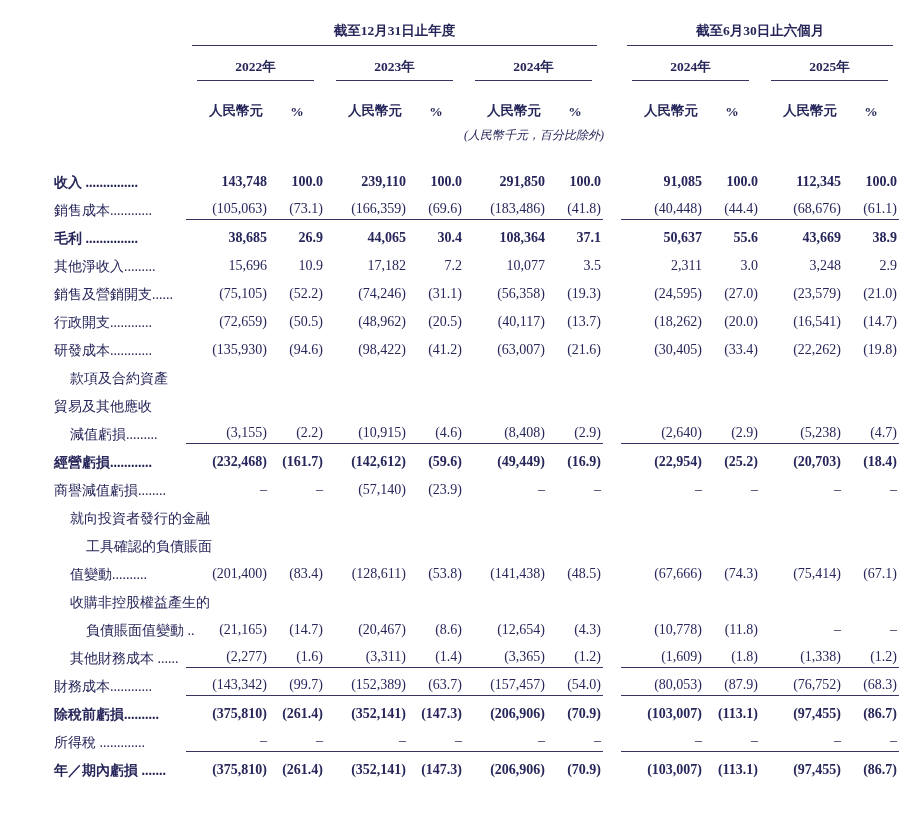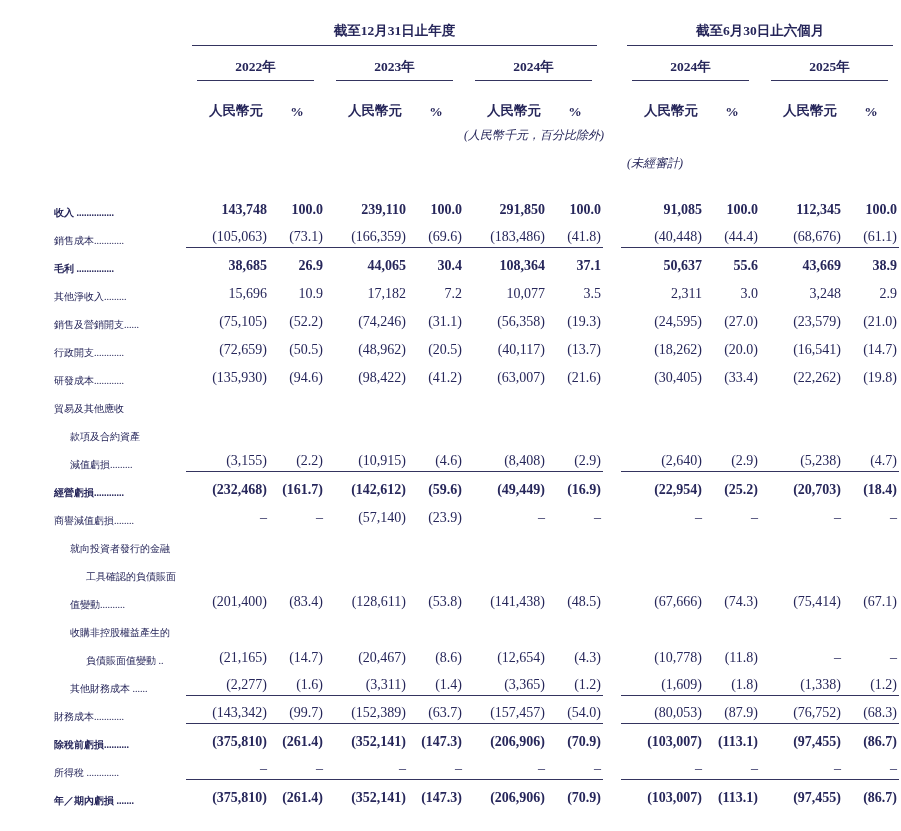--- a/index.html
+++ b/index.html
@@ -34,21 +34,21 @@
   tr.units-row th.u-val{text-align:right;padding-right:6px;}
   tr.units-row th.u-pct{text-align:center;}
   tr.note-row td{height:21px;font-style:italic;font-weight:normal;font-size:12px;white-space:nowrap;}
   td.note-units{text-align:center;overflow:visible;}
   td.note-unaudited{text-align:left;padding-left:6px;height:28px !important;}
 
   
   tbody tr{height:28px;}
   tbody th.label{
     text-align:left;white-space:nowrap;overflow:visible;
-    font-size:10px;
+    font-size:14px;
   }
   tbody th.ind1{padding-left:16px;}
   tbody th.ind2{padding-left:32px;}
   tbody td{font-size:14px;}
   .seg{
     display:block;text-align:right;white-space:nowrap;
     padding:0 2px 2px 0;
   }
   tr.rule td .seg{border-bottom:1.4px solid var(--rule);}
   tr.bold th,tr.bold td{font-weight:bold;}
@@ -119,27 +119,20 @@
         <th class="u-val">人民幣元</th>
         <th class="u-pct">%</th>
       </tr>
       <tr class="note-row">
         <td></td>
         <td colspan="4"></td>
         <td colspan="2" class="note-units">(人民幣千元，百分比除外)</td>
         <td class="spacer"></td>
         <td colspan="4"></td>
       </tr>
-      <tr class="note-row">
-        <td></td>
-        <td colspan="6"></td>
-        <td class="spacer"></td>
-        <td colspan="2" class="note-unaudited">(未經審計)</td>
-        <td colspan="2"></td>
-      </tr>
     </thead>
     <tbody>
         <tr class="bold first">
           <th class="label ind0">收入 ...............</th>
           <td>
             <div class="seg">143,748</div>
           </td>
           <td>
             <div class="seg">100.0</div>
           </td>
@@ -367,55 +360,55 @@
             <div class="seg">(33.4)</div>
           </td>
           <td>
             <div class="seg">(22,262)</div>
           </td>
           <td>
             <div class="seg">(19.8)</div>
           </td>
         </tr>
         <tr class="">
+          <th class="label ind1">款項及合約資產</th>
+          <td>
+            <div class="seg"></div>
+          </td>
+          <td>
+            <div class="seg"></div>
+          </td>
+          <td>
+            <div class="seg"></div>
+          </td>
+          <td>
+            <div class="seg"></div>
+          </td>
+          <td>
+            <div class="seg"></div>
+          </td>
+          <td>
+            <div class="seg"></div>
+          </td>
+          <td class="spacer"></td>
+          <td>
+            <div class="seg"></div>
+          </td>
+          <td>
+            <div class="seg"></div>
+          </td>
+          <td>
+            <div class="seg"></div>
+          </td>
+          <td>
+            <div class="seg"></div>
+          </td>
+        </tr>
+        <tr class="">
           <th class="label ind0">貿易及其他應收</th>
-          <td>
-            <div class="seg"></div>
-          </td>
-          <td>
-            <div class="seg"></div>
-          </td>
-          <td>
-            <div class="seg"></div>
-          </td>
-          <td>
-            <div class="seg"></div>
-          </td>
-          <td>
-            <div class="seg"></div>
-          </td>
-          <td>
-            <div class="seg"></div>
-          </td>
-          <td class="spacer"></td>
-          <td>
-            <div class="seg"></div>
-          </td>
-          <td>
-            <div class="seg"></div>
-          </td>
-          <td>
-            <div class="seg"></div>
-          </td>
-          <td>
-            <div class="seg"></div>
-          </td>
-        </tr>
-        <tr class="">
-          <th class="label ind1">款項及合約資產</th>
           <td>
             <div class="seg"></div>
           </td>
           <td>
             <div class="seg"></div>
           </td>
           <td>
             <div class="seg"></div>
           </td>
           <td>

